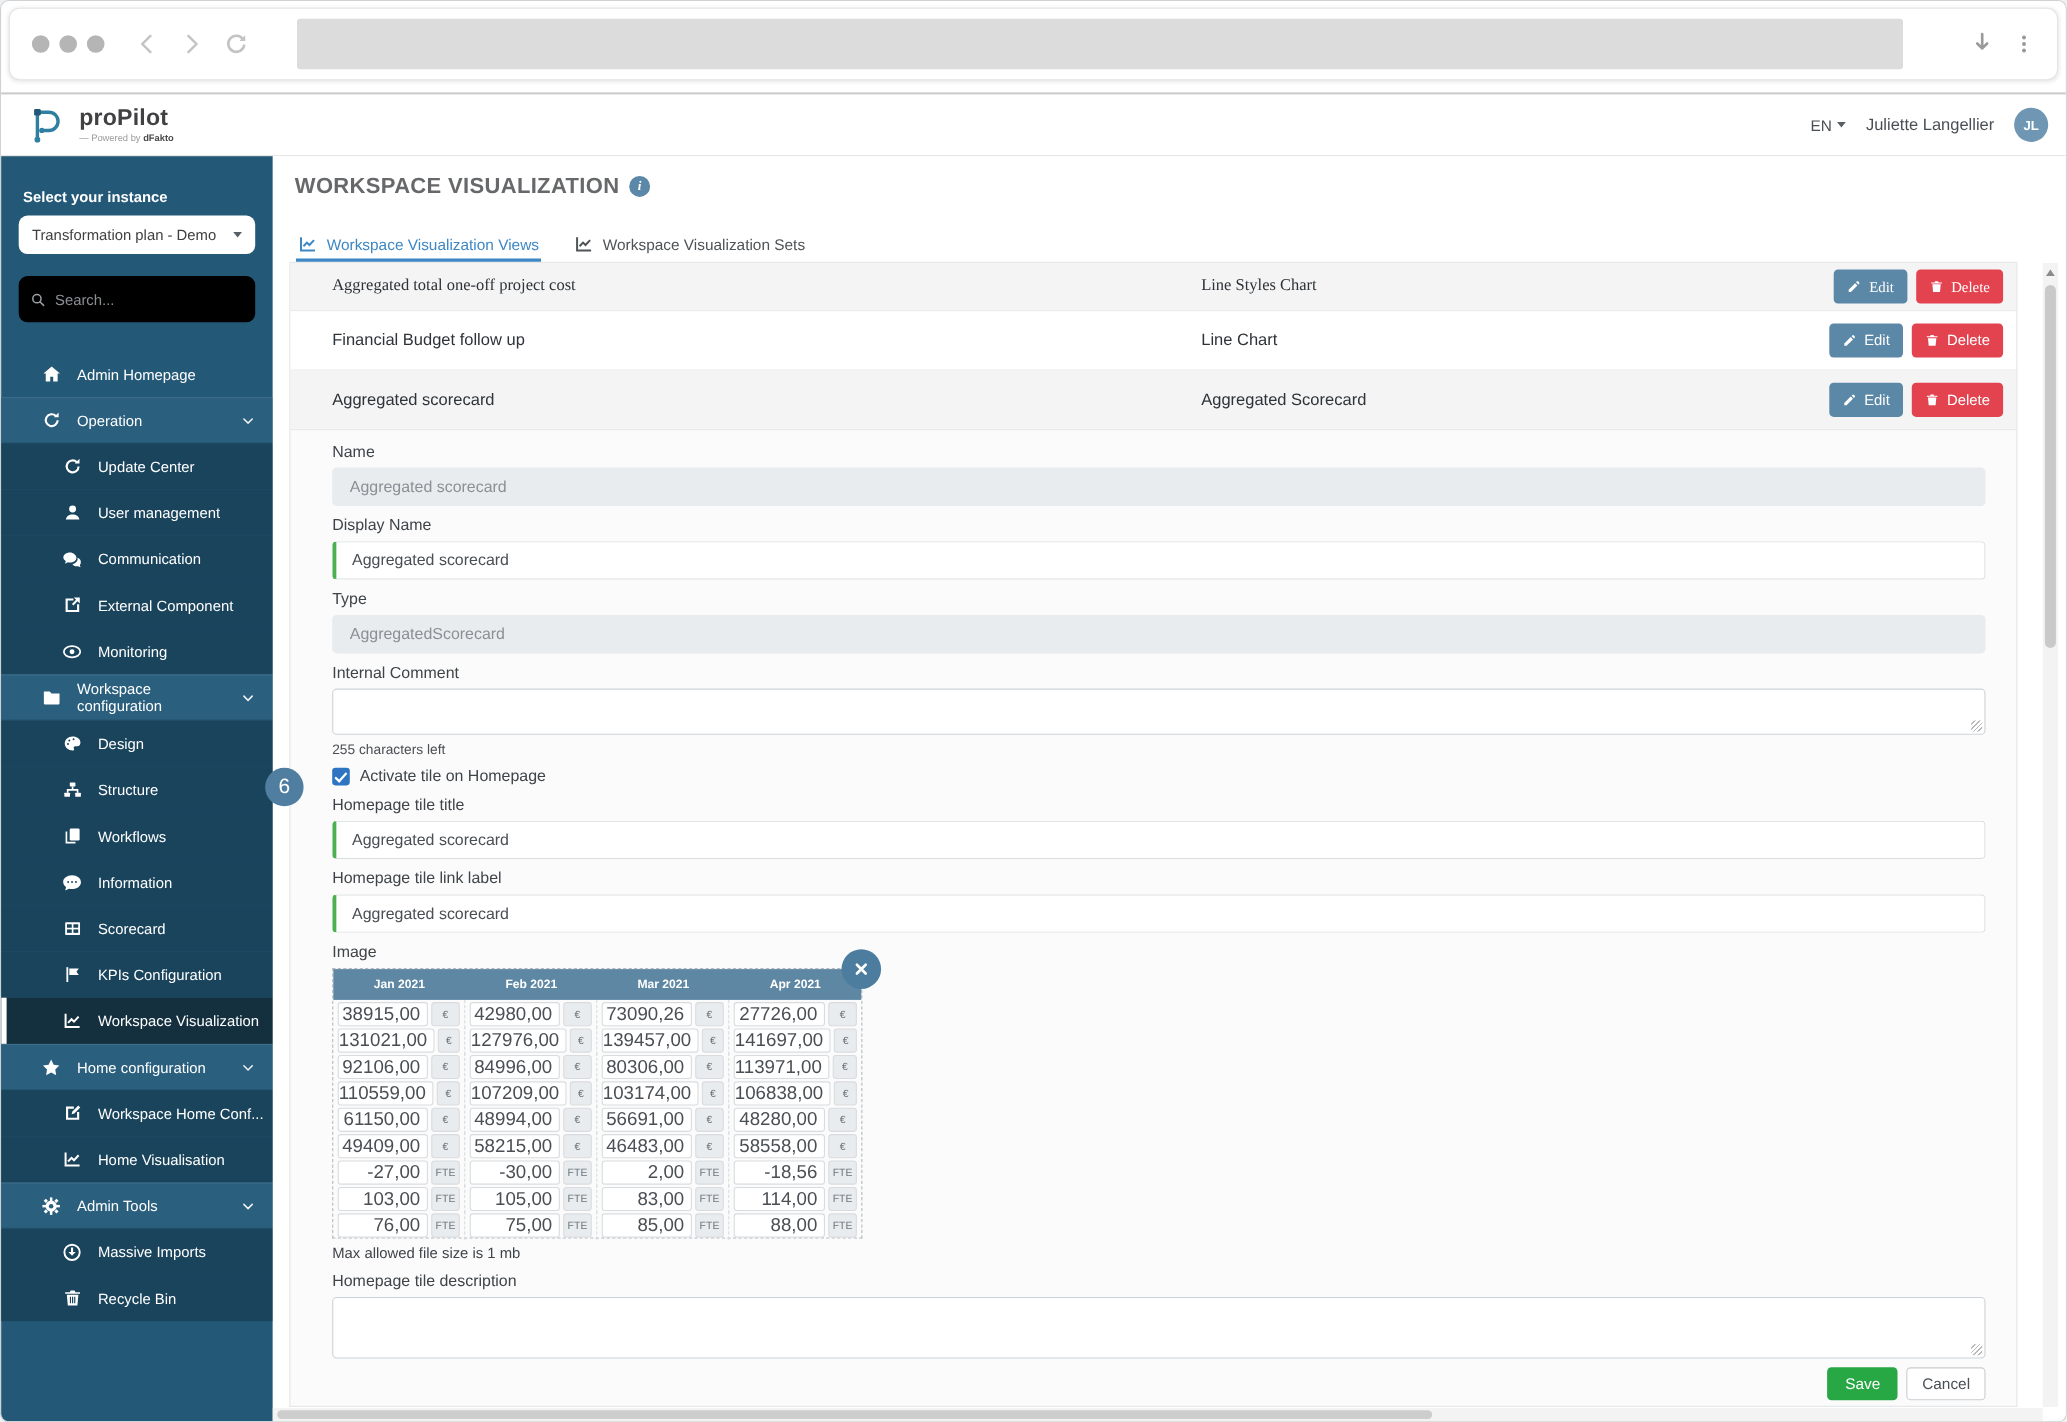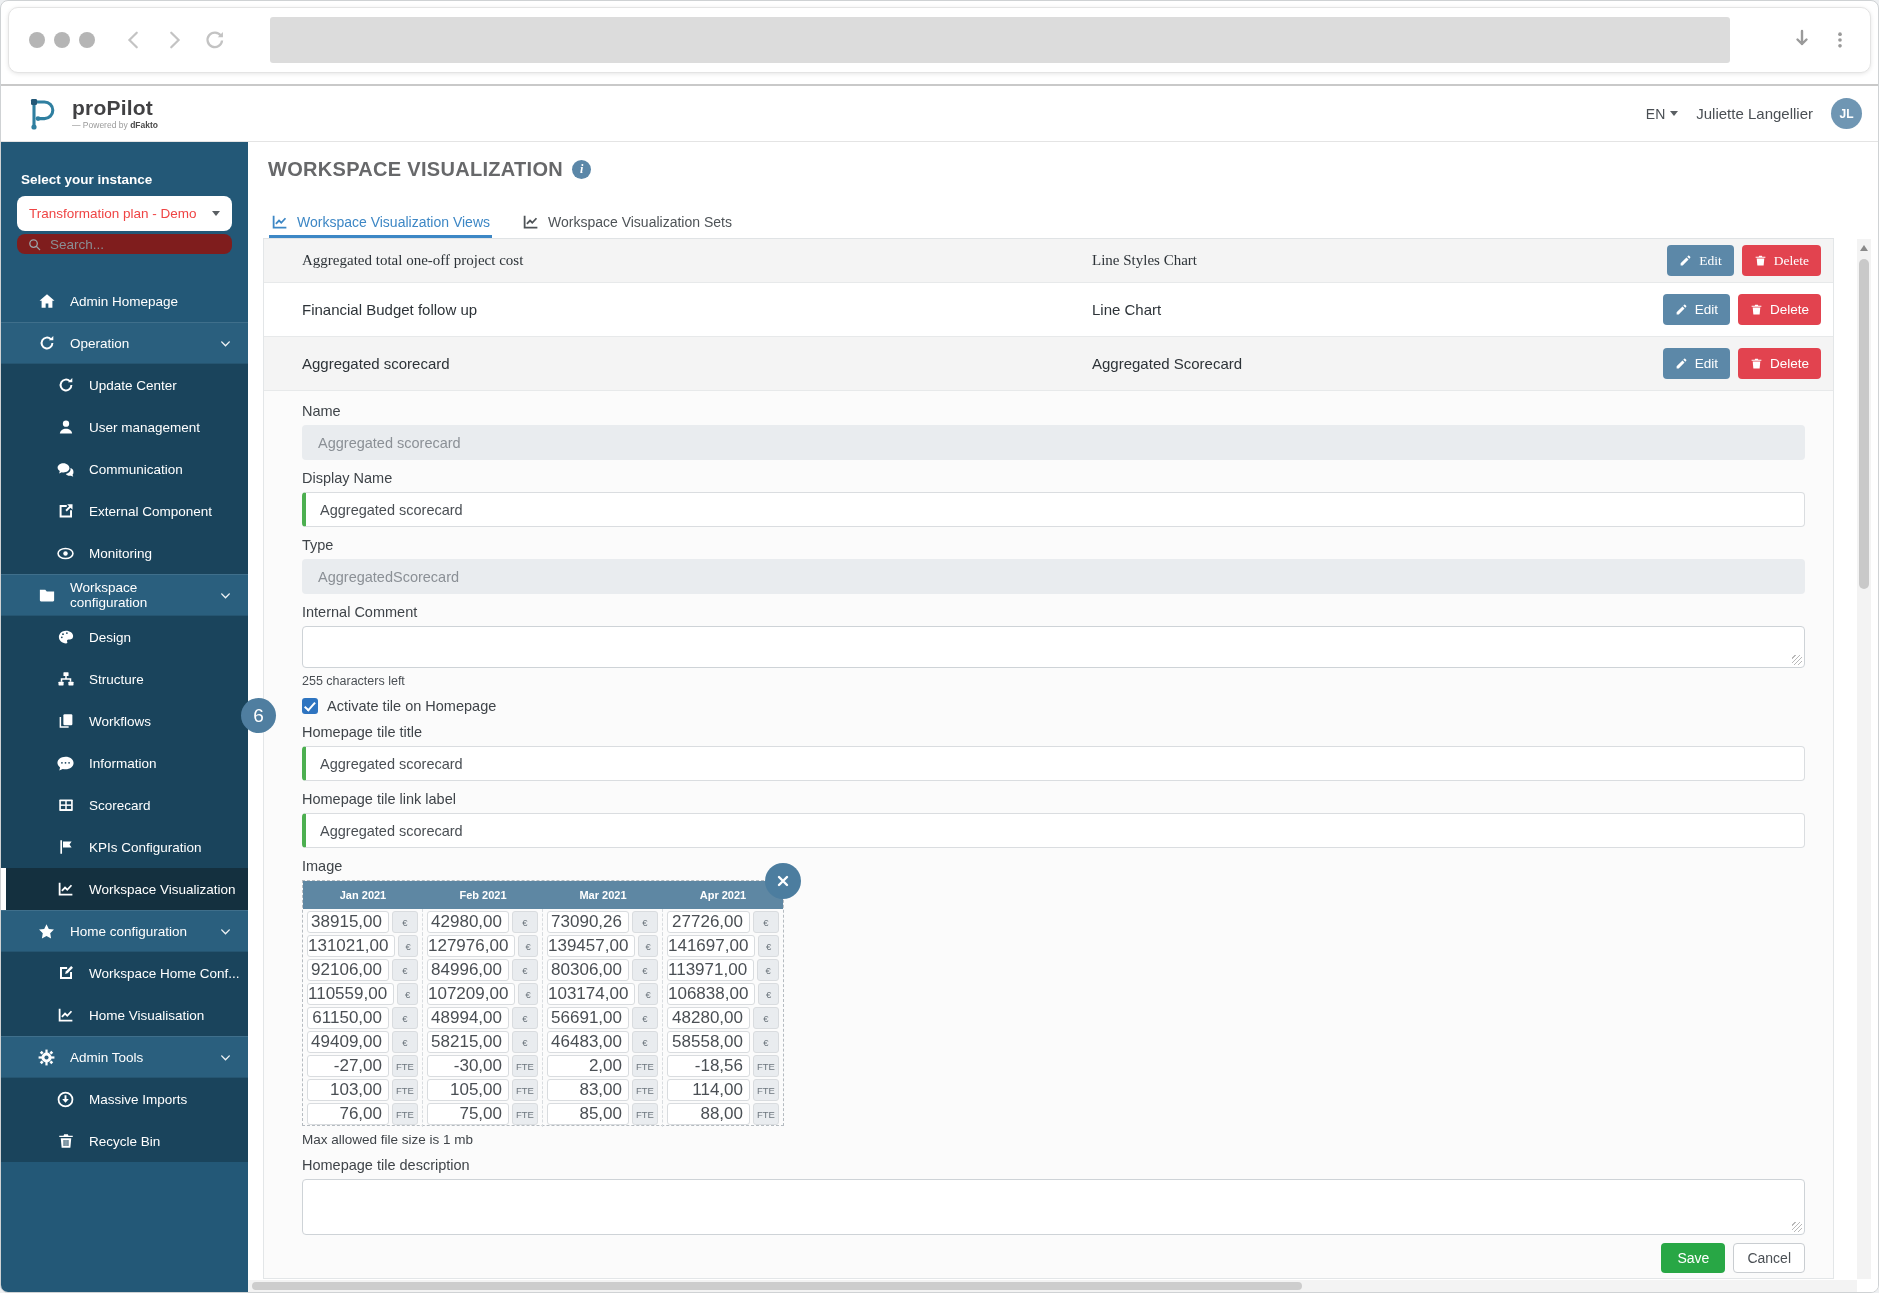--- a/index.html
+++ b/index.html
@@ -23,22 +23,22 @@
   .brand-text .brand-tag b{color:#4a4a4a;}
   .header-right{display:flex;align-items:center;gap:18px;color:#4a4f54;}
   .lang{font-size:14px;display:flex;align-items:center;gap:5px;cursor:default;}
   .caret-down{width:0;height:0;border-left:4.5px solid transparent;border-right:4.5px solid transparent;border-top:5.5px solid #5a5f63;}
   .user-name{font-size:15px;color:#4a4f54;}
   .avatar{width:31px;height:31px;border-radius:50%;background:#6f96b3;color:#fff;font-size:12px;display:flex;align-items:center;justify-content:center;font-weight:700;}
 
   
   .sidebar{position:absolute;left:0;top:141px;bottom:0;width:247px;background:#235877;color:#fff;overflow:hidden;}
   .instance-label{margin:30px 20px 9px;font-size:13.5px;font-weight:700;}
-  .instance-select{margin:0 16px;height:35px;background:#fff;border-radius:8px;color:#ef4444;font-size:13.5px;display:flex;align-items:center;justify-content:space-between;padding:0 12px;}
-  .search-box{margin:3px 16px 0;height:20px;background:#7f1d1d;border-radius:8px;display:flex;align-items:center;gap:8px;padding:0 10px;color:#8a8f94;font-size:13.5px;}
+  .instance-select{margin:0 16px;height:35px;background:#fff;border-radius:8px;color:#404040;font-size:13.5px;display:flex;align-items:center;justify-content:space-between;padding:0 12px;}
+  .search-box{margin:20px 16px 0;height:42px;background:#000000;border-radius:8px;display:flex;align-items:center;gap:8px;padding:0 10px;color:#8a8f94;font-size:13.5px;}
   .side-nav{margin-top:26px;}
   .nav-item{height:42px;display:flex;align-items:center;gap:14px;font-size:13.5px;padding-left:36px;cursor:default;}
   .nav-item .nav-icon{width:19px;height:19px;display:flex;align-items:center;justify-content:center;flex:none;}
   .nav-item svg{display:block;}
   .nav-item.sub{padding-left:55px;background:#1a445c;}
   .nav-item.group{background:#2a5f7e;border-top:1px solid rgba(255,255,255,.10);border-bottom:1px solid rgba(0,0,0,.10);}
   .nav-chevron{margin-left:auto;margin-right:16px;opacity:.92;display:flex;}
   .nav-item.active{background:#14303f;border-left:5px solid #fff;padding-left:50px;}
 
   

